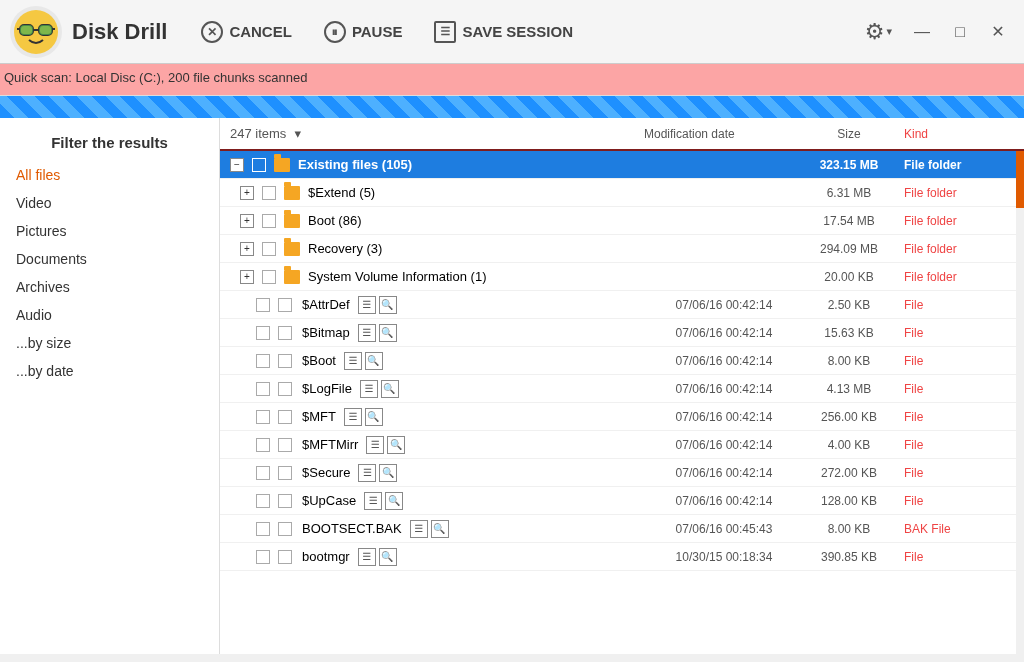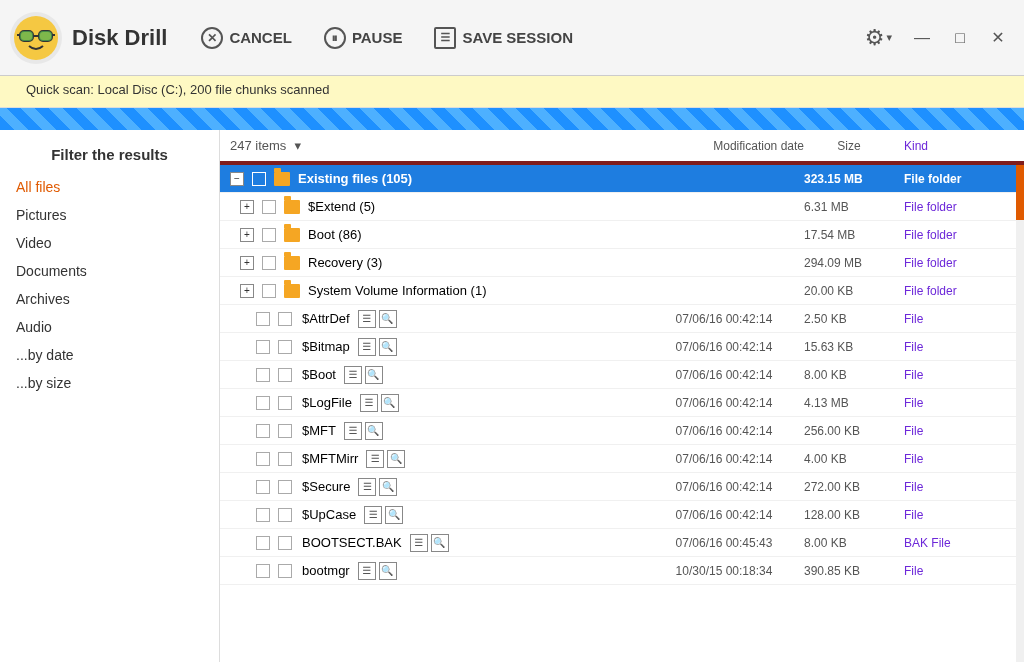--- a/index.html
+++ b/index.html
@@ -4,21 +4,21 @@
   <style>
     * { box-sizing: border-box; margin: 0; padding: 0; font-family: 'Segoe UI', Arial, sans-serif; }
     body { width: 1024px; height: 662px; overflow: hidden; background: #f0f0f0; }
 
     
     .titlebar {
       display: flex;
       align-items: center;
       background: #f5f5f5;
       border-bottom: 1px solid #ccc;
-      height: 76px;
+      height: 64px;
       padding: 0 10px;
     }
     .logo-area {
       display: flex;
       align-items: center;
       margin-right: 20px;
     }
     .logo-avatar {
       width: 52px;
       height: 52px;
@@ -112,23 +112,23 @@
       cursor: pointer;
       font-size: 16px;
       color: #555;
       padding: 4px 8px;
       min-width: 32px;
       text-align: center;
     }
 
     
     .statusbar {
-      background: #fef9c3;
+      background: #fca5a5;
       border-bottom: 1px solid #ddd;
-      padding: 6px 26px;
+      padding: 6px 4px;
       font-size: 13px;
       color: #333;
       height: 32px;
     }
 
     
     .progress-stripe {
       height: 22px;
       background: repeating-linear-gradient(
         45deg,
@@ -185,52 +185,52 @@
     .file-area {
       flex: 1;
       background: white;
       overflow-y: auto;
       position: relative;
     }
     .file-header {
       display: flex;
       align-items: center;
       padding: 8px 10px;
-      border-bottom: 4px solid #7f1d1d;
+      border-bottom: 2px solid #7f1d1d;
       font-size: 13px;
       color: #555;
       background: white;
       position: sticky;
       top: 0;
       z-index: 10;
     }
     .file-header .col-name { flex: 1; }
-    .file-header .col-mod { width: 160px; text-align: right; }
+    .file-header .col-mod { width: 160px; text-align: left; }
     .file-header .col-size { width: 100px; text-align: center; }
     .file-header .col-kind { width: 110px; }
 
     .file-row {
       display: flex;
       align-items: center;
       padding: 4px 10px;
       border-bottom: 1px solid #f0f0f0;
       font-size: 13px;
       min-height: 28px;
     }
     .file-row.selected {
       background: #1e7de0;
       color: white;
     }
     .file-row.selected .col-kind,
     .file-row.selected .col-size { color: white; }
 
     .col-name { flex: 1; display: flex; align-items: center; gap: 4px; }
     .col-mod { width: 160px; text-align: center; font-size: 12px; color: #555; }
-    .col-size { width: 100px; text-align: left; font-size: 12px; color: #555; padding-right: 10px; }
-    .col-kind { width: 110px; font-size: 12px; color: #6d28d9; }
+    .col-size { width: 100px; text-align: center; font-size: 12px; color: #555; padding-right: 10px; }
+    .col-kind { width: 110px; font-size: 12px; color: #ef4444; }
 
     .file-row.selected .col-mod,
     .file-row.selected .col-size { color: white; }
 
     
     .cb { width: 14px; height: 14px; border: 1px solid #aaa; margin-right: 4px; flex-shrink: 0; background: white; cursor: pointer; }
     .expand-btn { width: 14px; height: 14px; border: 1px solid #888; background: white; display: flex; align-items: center; justify-content: center; font-size: 10px; cursor: pointer; margin-right: 4px; flex-shrink: 0; color: #333; }
 
     .folder-icon { width: 16px; height: 14px; background: #f5a623; border-radius: 1px; margin-right: 4px; flex-shrink: 0; position: relative; }
     .folder-icon::before {
@@ -330,27 +330,27 @@
 </div>
 
 <div class="progress-stripe"></div>
 
 <div class="main-layout">
 
   <div class="sidebar">
     <div class="sidebar-title">Filter the results</div>
 
     <div class="sidebar-item active">All files</div>
+    <div class="sidebar-item">Video</div>
     <div class="sidebar-item">Pictures</div>
-    <div class="sidebar-item">Video</div>
     <div class="sidebar-item">Documents</div>
     <div class="sidebar-item">Archives</div>
     <div class="sidebar-item">Audio</div>
+    <div class="sidebar-item">...by size</div>
     <div class="sidebar-item">...by date</div>
-    <div class="sidebar-item">...by size</div>
   </div>
 
   <div class="file-area">
 
     <div class="file-header">
       <div class="col-name">
         <span>247 items</span>
         <span style="cursor:pointer; margin-left:4px;">▾</span>
       </div>
       <div class="col-mod">Modification date</div>

